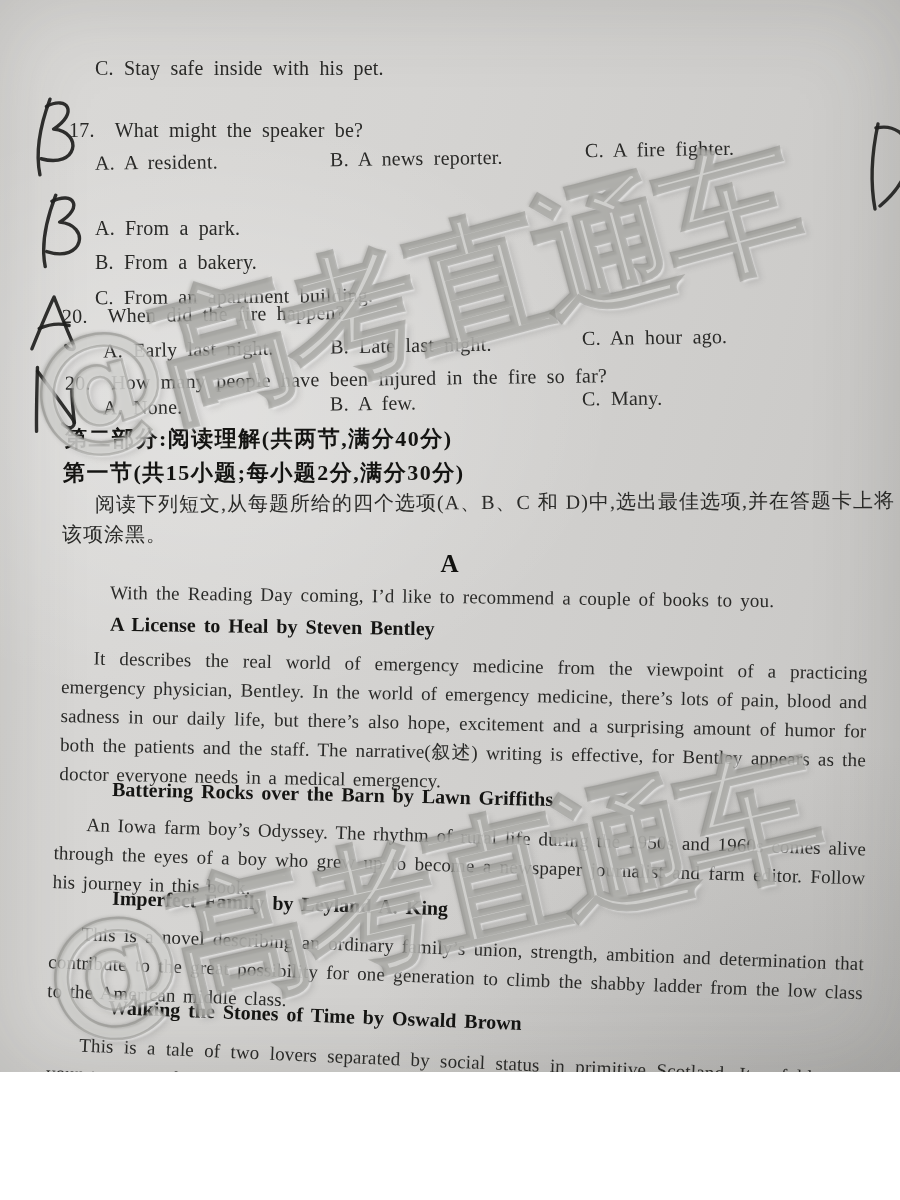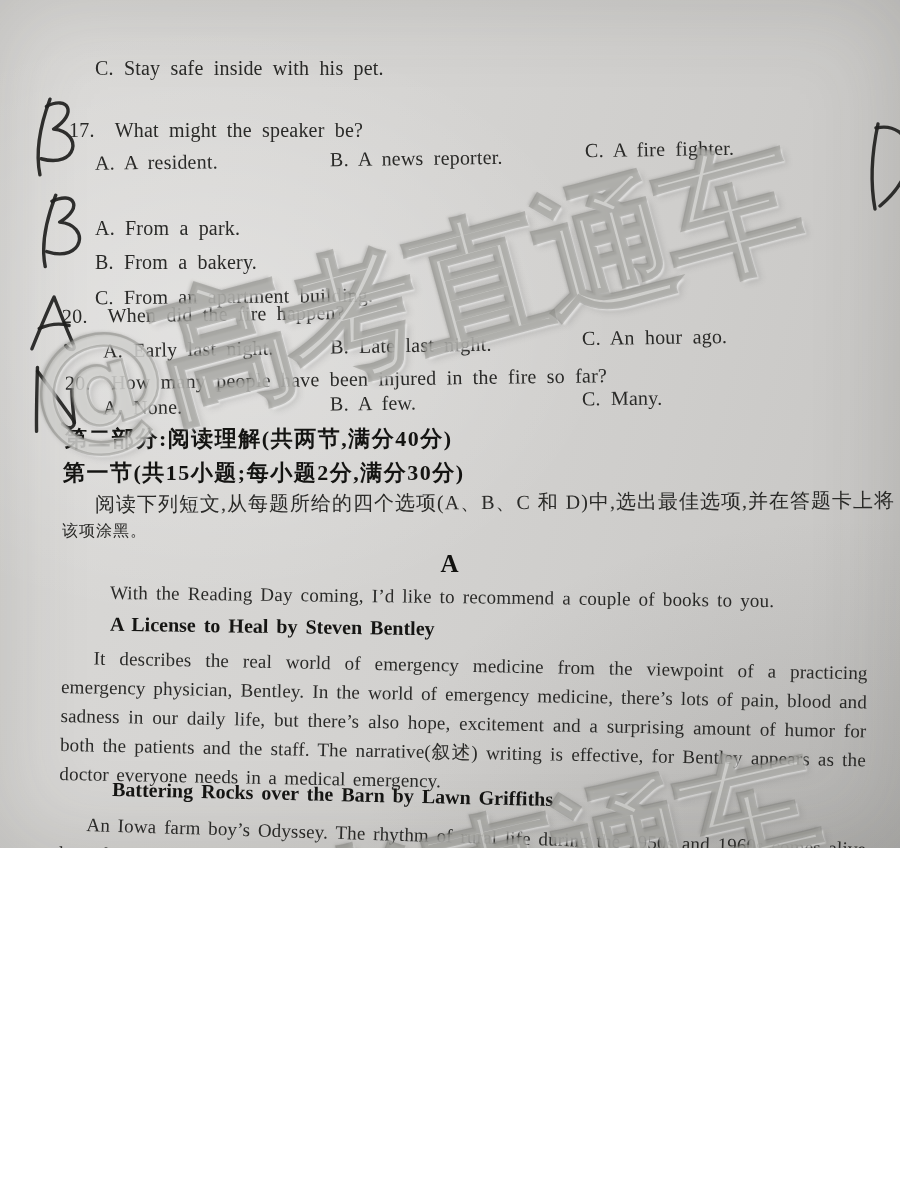--- a/index.html
+++ b/index.html
@@ -1,17 +1,17 @@
 <!DOCTYPE html>
 <html><head>
 <meta charset="utf-8">
 <style>
   html,body{margin:0;padding:0;}
   #page{
-    position:relative;width:900px;height:848px;overflow:hidden;
+    position:relative;width:900px;height:1072px;overflow:hidden;
     background:
       radial-gradient(ellipse 700px 500px at 22% 38%, rgba(255,255,255,0.28), rgba(255,255,255,0) 60%),
       radial-gradient(ellipse 900px 600px at 95% 100%, rgba(70,70,68,0.16), rgba(70,70,68,0) 55%),
       linear-gradient(104deg,#dad9d7 0%,#d5d4d2 38%,#cecdcb 70%,#c6c5c3 100%);
     font-family:"Liberation Serif","DejaVu Serif",serif;
     color:#2a2a28;
   }
   #page::after{content:"";position:absolute;inset:0;box-shadow:inset 0 0 90px rgba(60,60,58,0.18);pointer-events:none;}
   .line{position:absolute;white-space:nowrap;font-size:20px;word-spacing:5px;letter-spacing:.2px;}
   .cn{font-size:21px;word-spacing:1px;letter-spacing:1px;}
@@ -64,21 +64,21 @@
   <div class="line" style="left:582px;top:326px;transform:rotate(-0.8deg);">C. An hour ago.</div>
 
   <div class="line" style="left:65px;top:368px;transform:rotate(-0.8deg);"><span>20.</span>&nbsp; <span>How many people have been injured in the fire so far?</span></div>
   <div class="line" style="left:103px;top:396px;transform:rotate(-0.8deg);">A. None.</div>
   <div class="line" style="left:330px;top:392px;transform:rotate(-0.8deg);">B. A few.</div>
   <div class="line" style="left:582px;top:387px;transform:rotate(-0.6deg);">C. Many.</div>
 
   <div class="cnhead" style="left:65px;top:424px;">第二部分:阅读理解(共两节,满分40分)</div>
   <div class="cnhead" style="left:63px;top:458px;">第一节(共15小题;每小题2分,满分30分)</div>
   <div class="line cn" style="left:95px;top:489px;transform:rotate(-0.3deg);font-size:20px;">阅读下列短文,从每题所给的四个选项(A、B、C 和 D)中,选出最佳选项,并在答题卡上将</div>
-  <div class="line cn" style="left:62px;top:521px;font-size:16px;">该项涂黑。</div>
+  <div class="line cn" style="left:62px;top:521px;font-size:20px;">该项涂黑。</div>
 
   <div class="plabel" style="top:550px;">A</div>
 
   <div class="line" style="left:110px;top:586px;transform:rotate(0.7deg);font-size:19px;word-spacing:3px;">With the Reading Day coming, I’d like to recommend a couple of books to you.</div>
 
   <div class="ptitle" style="left:110px;top:615px;transform:rotate(0.8deg);">A License to Heal by Steven Bentley</div>
   <div class="para" style="left:62px;top:643px;width:806px;transform:rotate(1.1deg);transform-origin:0 0;"><span class="ind"></span><span>It describes the real world of emergency medicine from the viewpoint of a practicing emergency physician, Bentley. In the world of emergency medicine, there’s lots of pain, blood and sadness in our daily life, but there’s also hope, excitement and a surprising amount of humor for both the patients and the staff. The narrative(叙述) writing is effective, for Bentley appears as the doctor everyone needs in a medical emergency.</span></div>
 
   <div class="ptitle" style="left:112px;top:783px;transform:rotate(1.3deg);">Battering Rocks over the Barn by Lawn Griffiths</div>
   <div class="para" style="left:55px;top:809px;width:812px;transform:rotate(1.8deg);transform-origin:0 0;"><span class="ind"></span><span>An Iowa farm boy’s Odyssey. The rhythm of rural life during the 1950s and 1960s comes alive through the eyes of a boy who grew up to become a newspaper journalist and farm editor. Follow his journey in this book.</span></div>

